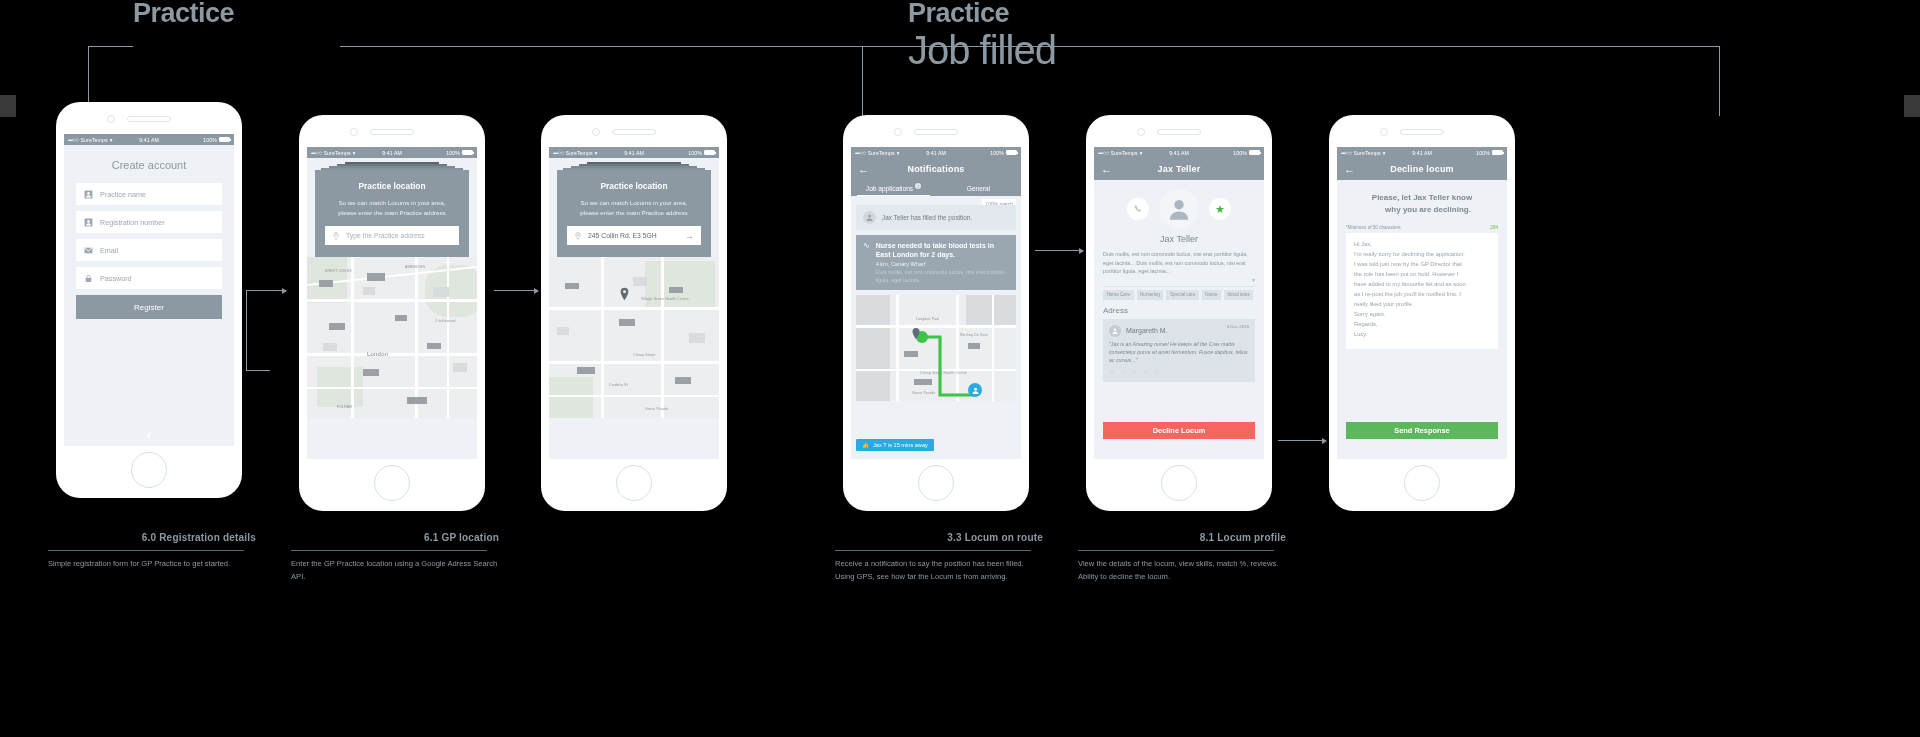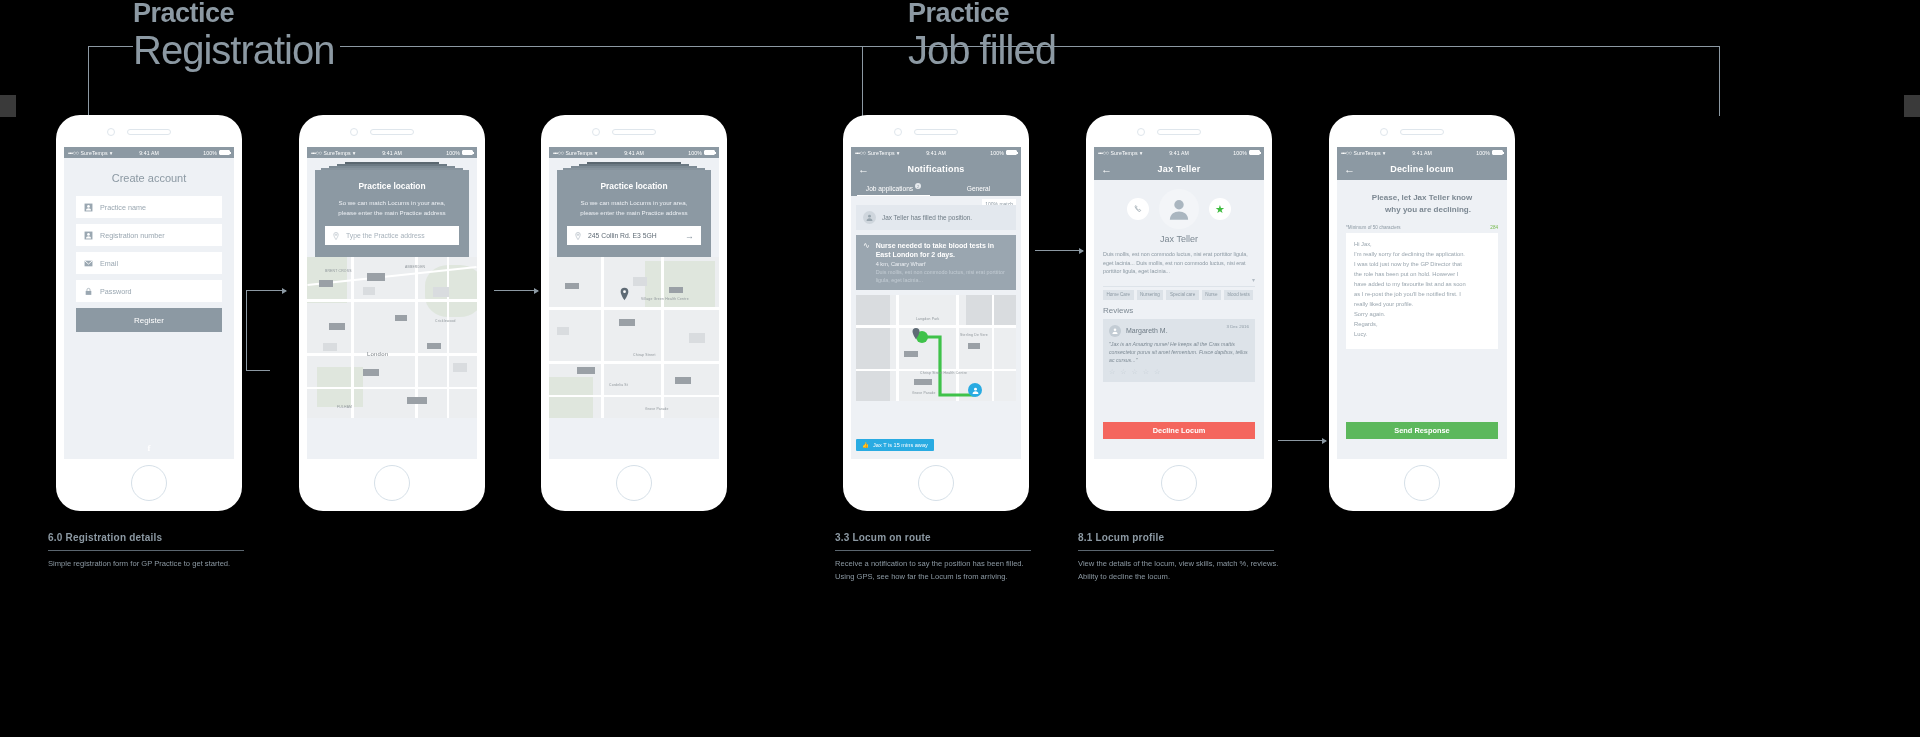--- a/index.html
+++ b/index.html
@@ -135,53 +135,52 @@
   .minchars { display:flex; justify-content:space-between; padding:9px 9px 3px; }
   .minchars .a { font-size:4.6px; color:#8c99a3; }
   .minchars .b { font-size:4.6px; color:#72b84a; }
   .textarea { margin:0 9px; background:#fff; padding:7px 8px; height:116px; }
   .textarea p { font-size:5.8px; color:#98a4ad; line-height:1.72; }
   .btn-success { position:absolute; left:9px; right:9px; bottom:20px; height:17px; background:#5cb85c;
      color:#fff; display:flex;align-items:center;justify-content:center; font-size:7.4px; font-weight:bold;}
 
   
   .cap { position:absolute; width:208px; }
-  .cap h5 { font-size:10px; color:#8c99a3; font-weight:bold; letter-spacing:.2px; }
+  .cap h5 { font-size:10px; color:#8c99a3; font-weight:bold; letter-spacing:.2px;text-align:right; }
   .cap .rule { height:1px; background:#5b666f; margin:7px 0 7px; width:196px;}
   .cap p { font-size:7.6px; color:#8c99a3; line-height:1.65; }
 
   .arrow { position:absolute; height:1px; background:#8c99a3; }
   .arrow:after { content:""; position:absolute; right:-1px; top:-2.5px;
      border-left:5px solid #8c99a3; border-top:3px solid transparent; border-bottom:3px solid transparent; }
   .side-nub { position:absolute; background:#3a3a3a; width:16px; height:22px; }
 </style>
 </head>
 <body>
 
 <div class="stage">
 
   <div class="side-nub" style="left:0;top:95px;"></div>
   <div class="side-nub" style="right:0;top:95px;"></div>
 
   <div class="sec-head" style="left:133px; top:0px;">
     <div class="small">Practice</div>
-    <div class="big">Registration</div>
   </div>
   <div class="sec-head" style="left:908px; top:0px;">
     <div class="small">Practice</div>
     <div class="big">Job filled</div>
   </div>
 
   <div class="connector" style="left:88px; top:46px; width:45px; border-top:1px solid #8c99a3;"></div>
   <div class="connector" style="left:88px; top:46px; height:70px; border-left:1px solid #8c99a3;"></div>
   <div class="connector" style="left:340px; top:46px; width:1380px; border-top:1px solid #8c99a3;"></div>
   <div class="connector" style="left:862px; top:46px; height:70px; border-left:1px solid #8c99a3;"></div>
   <div class="connector" style="left:1719px; top:46px; height:70px; border-left:1px solid #8c99a3;"></div>
 
-  <div class="phone" style="left:56px; top:115px;">
+  <div class="phone" style="left:56px; top:102px;">
     <div class="cam"></div>
     <div class="speaker"></div>
     <div class="screen">
       <div class="statusbar">
         <div class="sb-left">
           <span class="sb-dots">•••○○</span>
           <span>SureTemps</span>
           <span>▾</span>
         </div>
         <div class="sb-mid">9:41 AM</div>
@@ -514,21 +513,21 @@
       <div class="hr"></div>
 
       <div class="tags">
         <span class="tag">Home Care</span>
         <span class="tag">Nursering</span>
         <span class="tag">Special care</span>
         <span class="tag">Nurse</span>
         <span class="tag">blood tests</span>
       </div>
 
-      <div class="rev-h">Reviews</div>
+      <div class="rev-h">Adress</div>
 
       <div class="review">
         <span class="date">3 Dec 2016</span>
         <div class="who">
           <span class="ava">
             <svg viewBox="0 0 16 16" width="8" height="8">
                 <circle cx="8" cy="5.6" r="2.6" fill="#fff"></circle>
                 <path d="M2.8 14c0-3 2.4-4.6 5.2-4.6s5.2 1.6 5.2 4.6z" fill="#fff"></path>
               </svg>
           </span>
@@ -598,20 +597,25 @@
   <div style="position:absolute;left:246px;top:370px;width:24px;border-top:1px solid #8c99a3;"></div>
   <div class="arrow" style="left:494px; top:290px; width:44px;"></div>
   <div class="arrow" style="left:1035px; top:250px; width:48px;"></div>
   <div class="arrow" style="left:1278px; top:440px; width:48px;"></div>
 
   <div class="cap" style="left:48px; top:532px;">
     <h5>6.0 Registration details</h5>
     <div class="rule"></div>
     <p>Simple registration form for GP Practice to get started.</p>
   </div>
+  <div class="cap" style="left:291px; top:532px;">
+    <h5>6.1 GP location</h5>
+    <div class="rule"></div>
+    <p>Enter the GP Practice location using a Google Adress Search API.</p>
+  </div>
   <div class="cap" style="left:835px; top:532px;">
     <h5>3.3 Locum on route</h5>
     <div class="rule"></div>
     <p>Receive a notification to say the position has been filled. Using GPS, see how far the Locum is from arriving.</p>
   </div>
   <div class="cap" style="left:1078px; top:532px;">
     <h5>8.1 Locum profile</h5>
     <div class="rule"></div>
     <p>View the details of the locum, view skills, match %, reviews. Ability to decline the locum.</p>
   </div>

